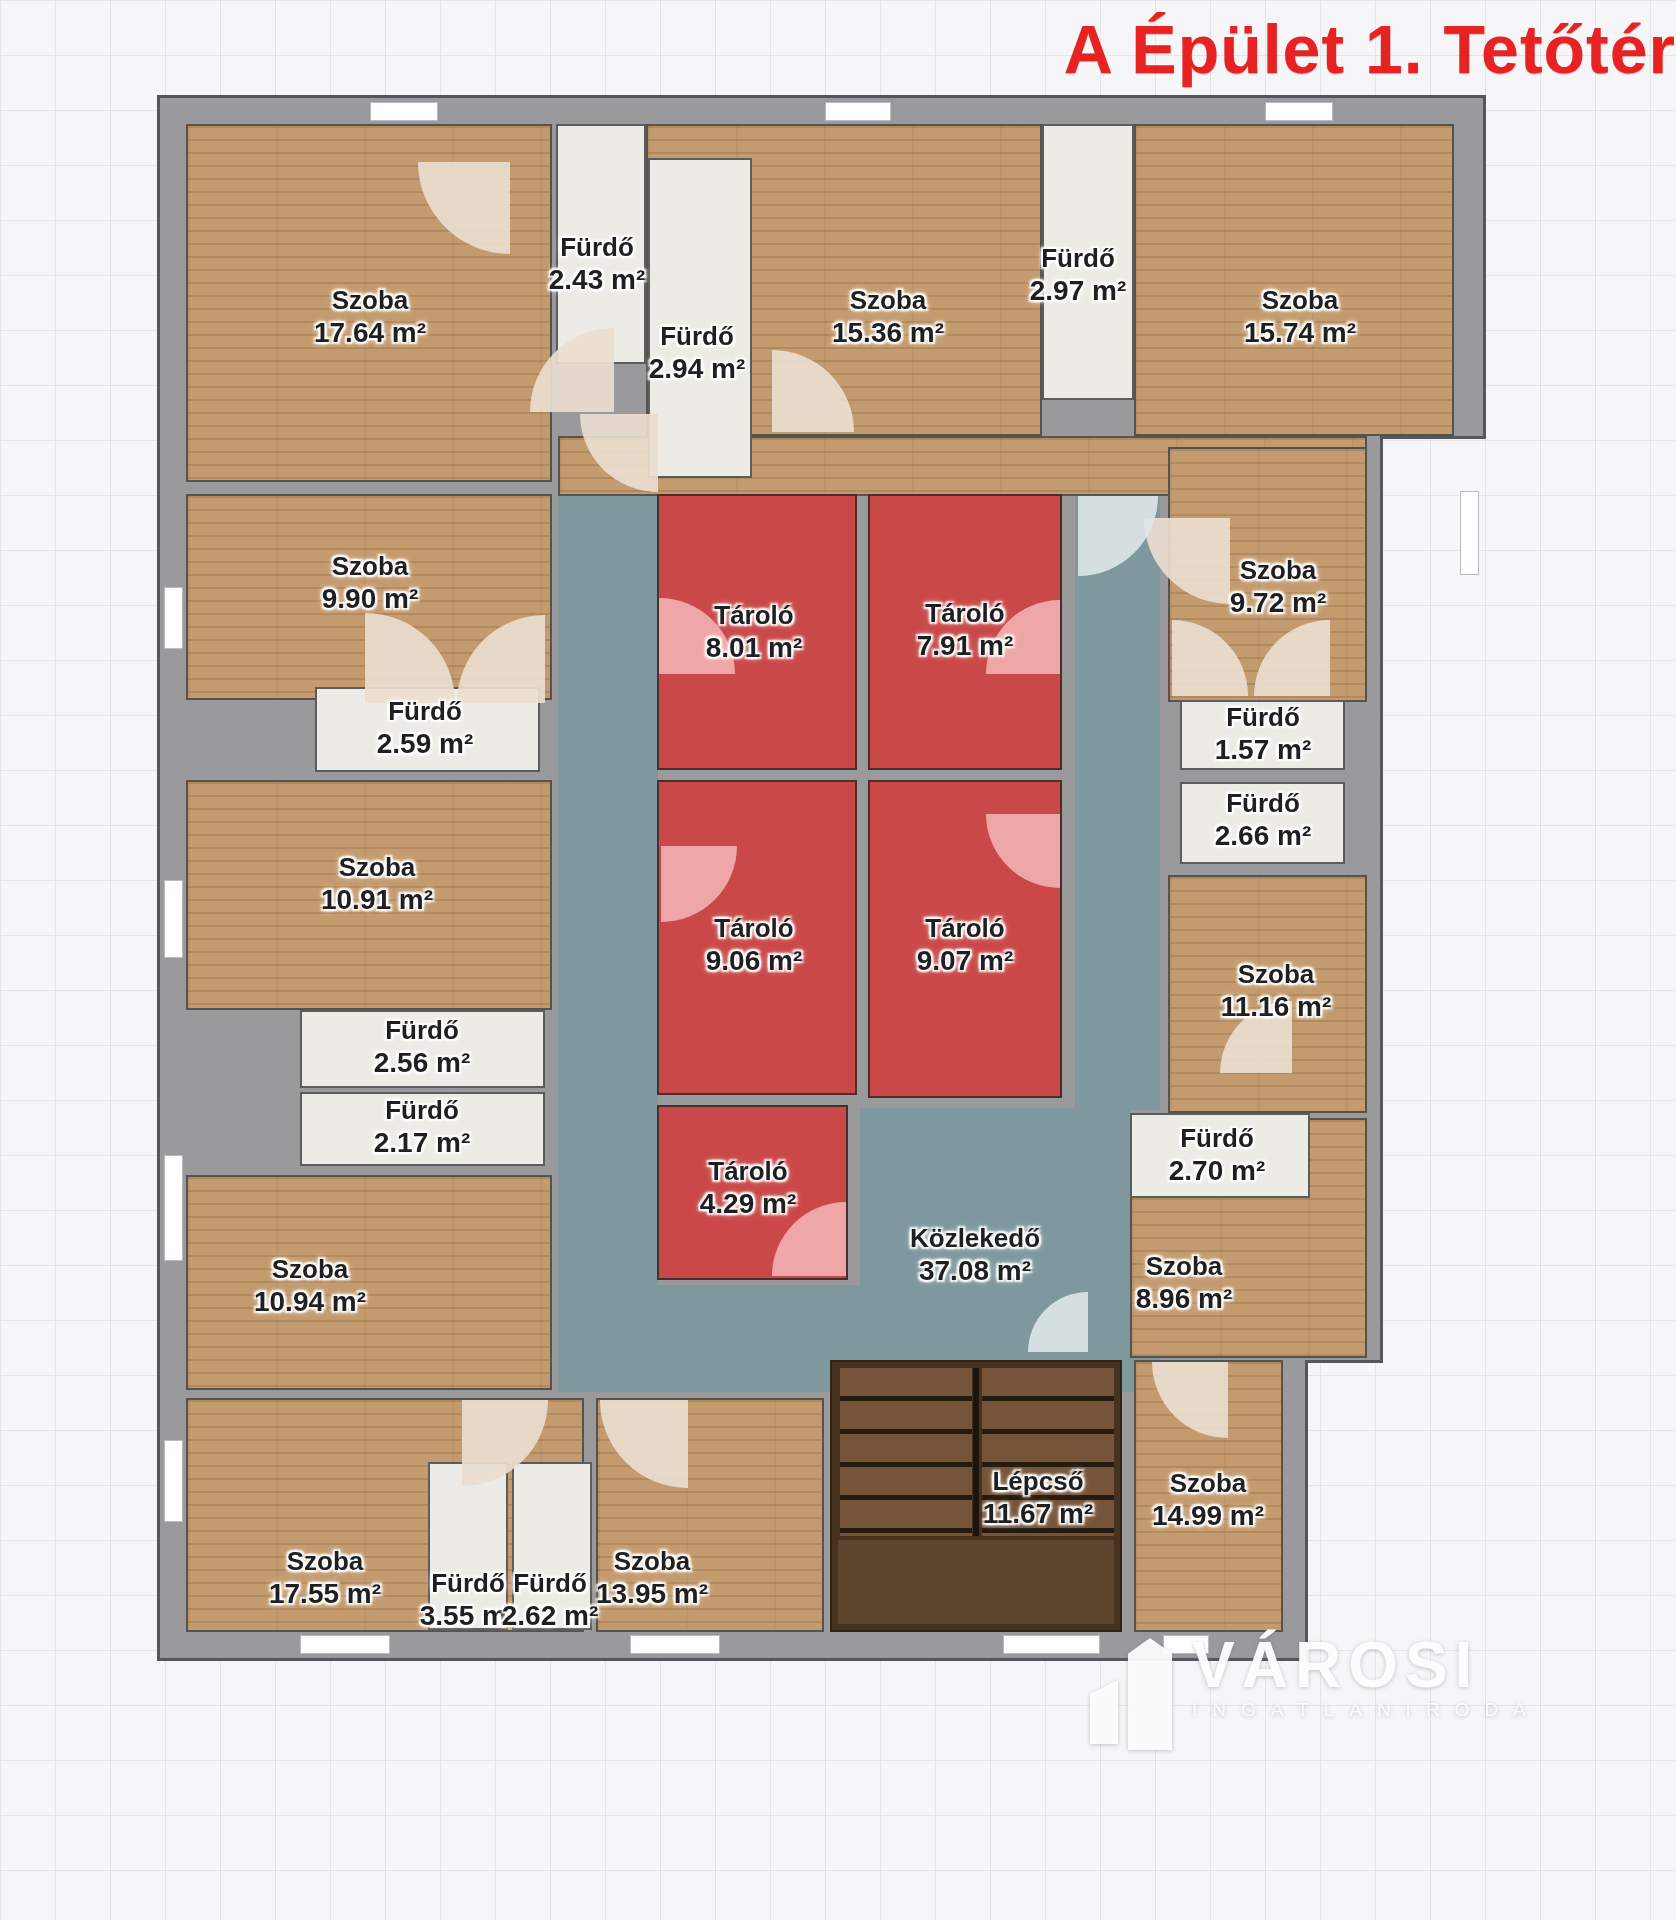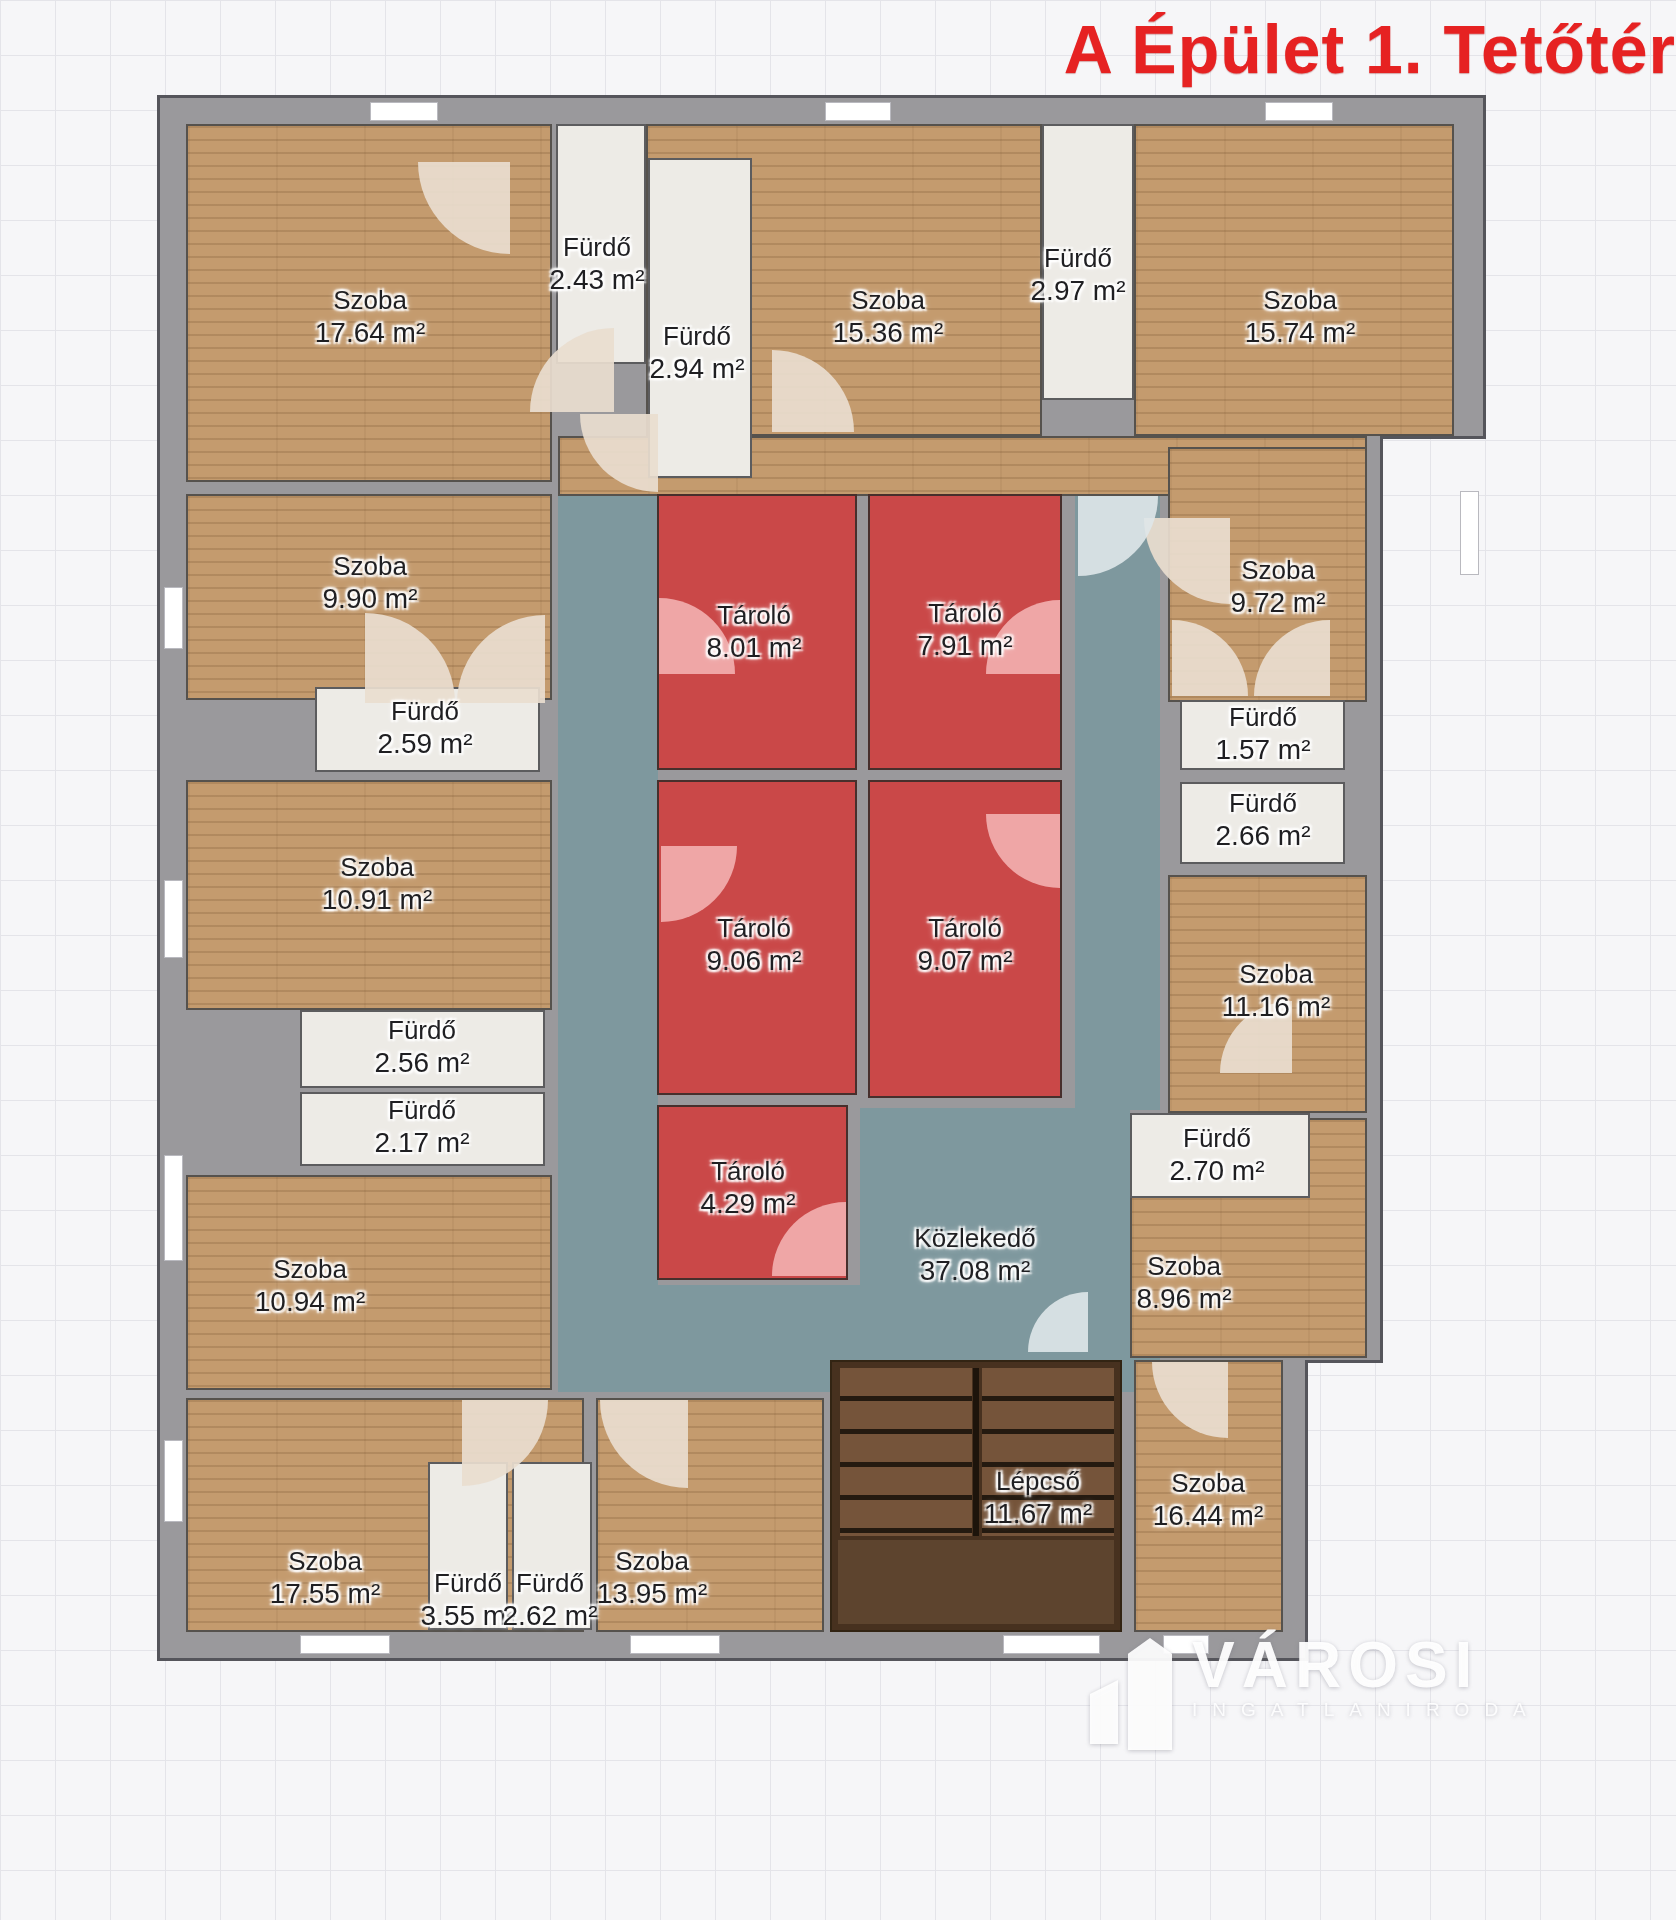--- a/index.html
+++ b/index.html
@@ -36,21 +36,21 @@
   .corr{background:#7e989e;}
   .stairs{background:#47311f;border:2px solid #322413;}
   .stepcol{position:absolute;top:6px;height:168px;
     background:repeating-linear-gradient(180deg,#75543a 0 28px,#241a10 28px 33px);}
   .landing{position:absolute;left:6px;right:6px;top:178px;bottom:6px;background:#5d442e;}
   .stairdiv{position:absolute;top:6px;height:168px;width:6px;background:#1d140b;}
   .arc{position:absolute;z-index:30;}
   .win{position:absolute;background:#ffffff;border:1px solid #b9b9bf;z-index:35;box-sizing:border-box;}
   .rlabel{
     position:absolute;transform:translate(-50%,-50%);text-align:center;z-index:40;
-    font-weight:400;color:#1f1f22;line-height:1.2;white-space:nowrap;
+    font-weight:700;color:#1f1f22;line-height:1.2;white-space:nowrap;
     text-shadow:-2px -2px 2px #fff,2px -2px 2px #fff,-2px 2px 2px #fff,2px 2px 2px #fff,0 0 7px #fff;
   }
   .rlabel .n{display:block;font-size:26px;}
   .rlabel .a{display:block;font-size:28px;}
   .wm{position:absolute;left:1090px;top:1632px;display:flex;align-items:flex-start;z-index:50;
     filter:drop-shadow(0 1px 2px rgba(110,110,125,.40));}
   .wm-icon{position:relative;width:84px;height:118px;margin-right:18px;}
   .wm-tower-s{position:absolute;left:0;bottom:6px;width:28px;height:64px;background:rgba(255,255,255,.93);
     clip-path:polygon(0 22%,100% 0,100% 100%,0 100%);}
   .wm-tower-b{position:absolute;left:38px;bottom:0;width:44px;height:112px;background:rgba(255,255,255,.93);
@@ -258,21 +258,21 @@
   <div class="rlabel" style="left:492px;top:1480px;">
       <span class="n">Szoba</span>
       <span class="a">13.95 m²</span>
     </div>
   <div class="rlabel" style="left:878px;top:1400px;">
       <span class="n">Lépcső</span>
       <span class="a">11.67 m²</span>
     </div>
   <div class="rlabel" style="left:1048px;top:1402px;">
       <span class="n">Szoba</span>
-      <span class="a">16.44 m²</span>
+      <span class="a">14.99 m²</span>
     </div>
 </div>
 
 <div class="wm">
   <div class="wm-icon">
     <div class="wm-tower-s"></div>
     <div class="wm-tower-b"></div>
   </div>
   <div class="wm-text">
     <div class="wm-brand">VÁROSI</div>

